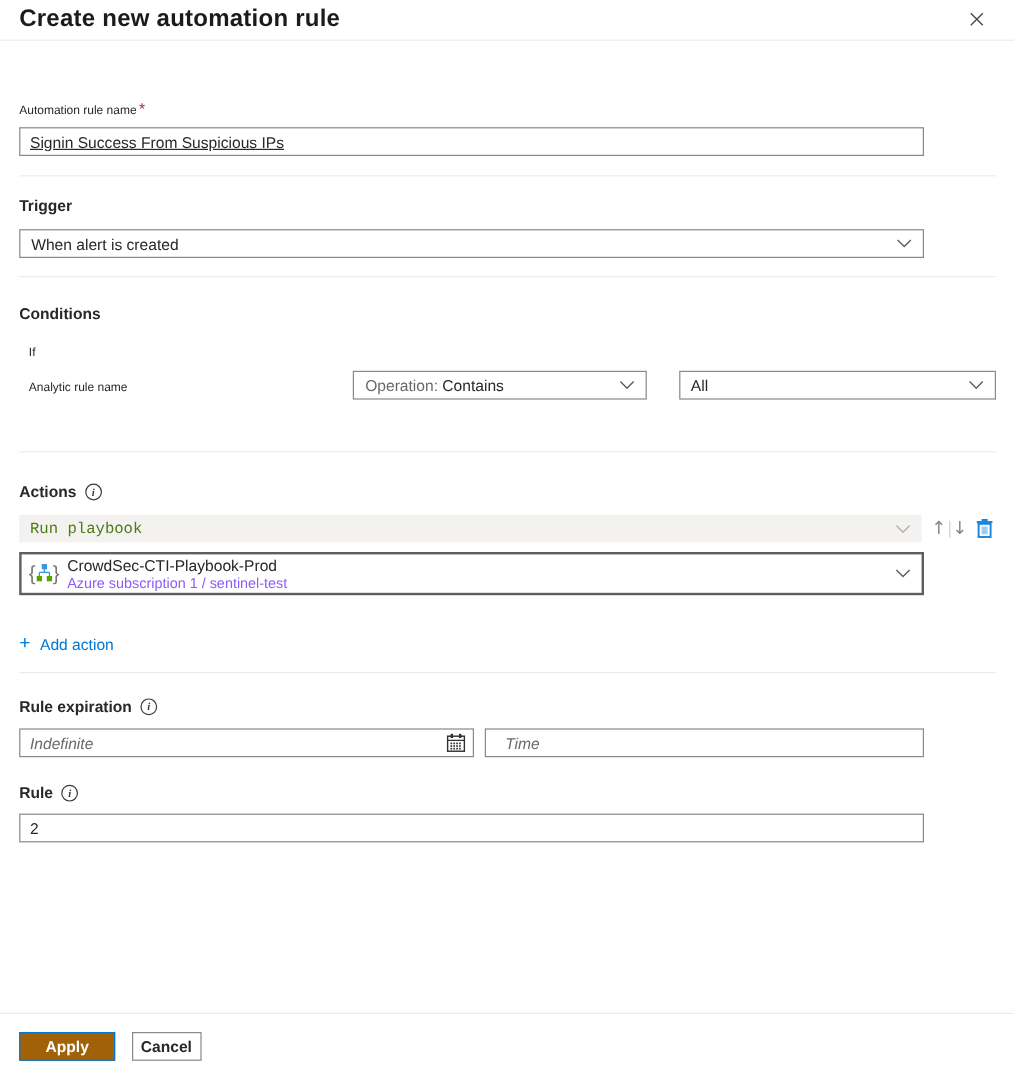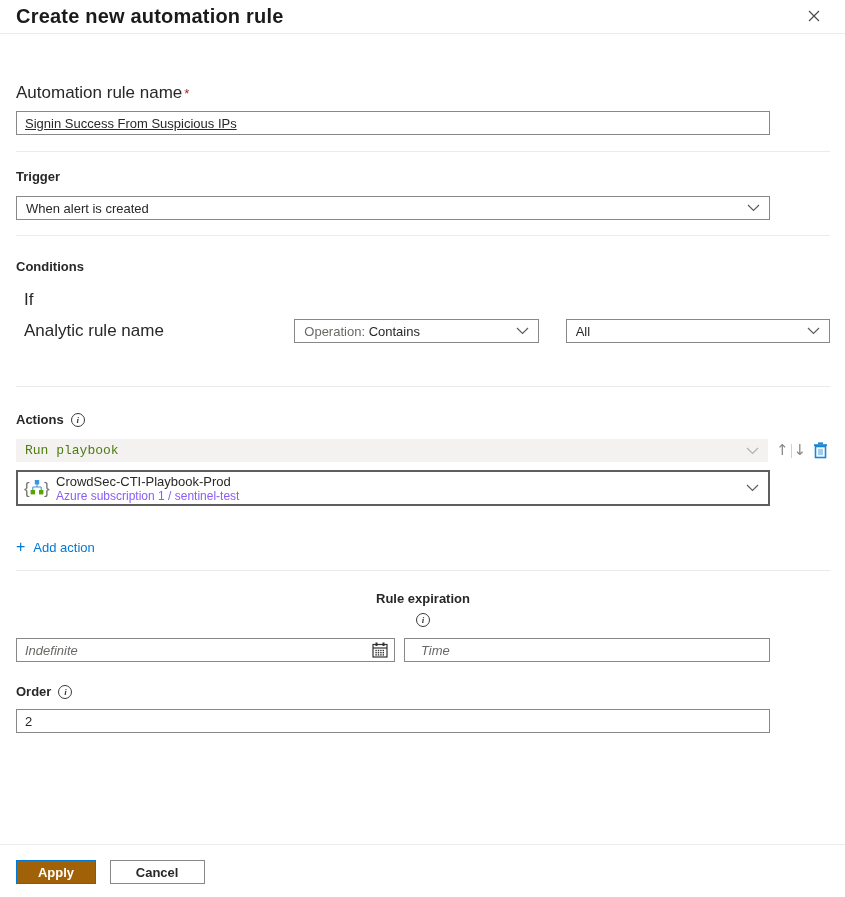--- a/index.html
+++ b/index.html
@@ -7,21 +7,21 @@
   body { position:relative; overflow:hidden; font-size:13px; }
 
   .header { position:relative; height:34px; border-bottom:1px solid #ebebeb; padding:5px 16px 0 16px; }
   .title { font-size:20px; font-weight:bold; color:#1b1b1b; letter-spacing:0.2px; }
   .close-btn { position:absolute; top:7px; right:22px; width:18px; height:18px; background:none; border:none; cursor:pointer; display:flex; align-items:center; justify-content:center; }
 
   .content { padding:0 15px 0 16px; }
 
   .divider { height:1px; background:#ebebeb; width:100%; }
 
-  .field-label { font-size:17px; color:#292827; }
+  .field-label { font-size:10px; color:#292827; }
   .req { color:#a4262c; margin-left:2px; }
   .section-heading { font-size:13px; font-weight:bold; color:#292827; display:flex; align-items:center; gap:7px; }
 
   .info-icon { display:inline-flex; align-items:center; justify-content:center; width:14px; height:14px; border:1px solid #3b3a39; border-radius:50%; font-size:9px; font-style:italic; font-family:"Liberation Serif", serif; color:#3b3a39; font-weight:bold; }
 
   .text-input { width:754px; height:24px; border:1px solid #8a8886; background:#fff; font-family:"Liberation Sans", sans-serif; font-size:13px; color:#292827; padding:0 8px; outline:none; }
   .text-input::placeholder { font-style:italic; color:#6a6966; }
 
   .select-box { width:754px; height:24px; border:1px solid #8a8886; background:#fff; display:flex; align-items:center; justify-content:space-between; padding:0 9px; cursor:pointer; }
   .select-box .sel-text { font-size:13px; color:#292827; }
@@ -50,21 +50,21 @@
 
   .exp-row { display:flex; }
   .date-input-wrap { position:relative; width:379px; margin-right:9px; }
   .date-input { width:379px; padding-right:30px; }
   .cal-icon { position:absolute; right:7px; top:4px; }
   .time-input { width:366px;padding-left:16px; }
 
   .footer { position:absolute; left:0; right:0; bottom:0; height:53px; border-top:1px solid #ebebeb; padding:15px 16px 0 16px; background:#fff; }
   .btn { height:24px; font-size:13px; font-weight:bold; font-family:"Liberation Sans", sans-serif; cursor:pointer; }
   .btn-primary { width:80px; background:#a16207; color:#fff; border:1px solid #0078d4; }
-  .btn-secondary { width:95px; background:#fff; color:#292827; border:1px solid #8a8886; margin-left:10px; }
+  .btn-secondary { width:58px; background:#fff; color:#292827; border:1px solid #8a8886; margin-left:10px; }
   .mt-8 { margin-top:8px;text-decoration:underline; }
 </style>
 </head>
 <body>
 
 <div class="header">
   <div class="title">Create new automation rule</div>
   <button class="close-btn">
     <svg width="14" height="14" viewBox="0 0 14 14">
       <path d="M2 2 L12 12 M12 2 L2 12" stroke="#484644" stroke-width="1.1" fill="none"></path>
@@ -171,21 +171,21 @@
   </div>
 
   <button class="add-action" style="margin-top:33px;">
     <span class="plus-glyph">+</span>
     <span>Add action</span>
   </button>
 
   <div class="divider" style="margin-top:15px;"></div>
 
   
-  <div class="section-heading" style="margin-top:20px;flex-direction:column;">
+  <div class="section-heading" style="margin-top:20px;">
     <span>Rule expiration</span>
     <span class="info-icon">i</span>
   </div>
   <div class="exp-row" style="margin-top:11px;">
     <div class="date-input-wrap">
       <input class="text-input date-input" type="text" placeholder="Indefinite" style="">
       <span class="cal-icon">
         <svg width="16" height="16" viewBox="0 0 16 16">
           <rect x="1" y="2.5" width="14" height="12.5" fill="none" stroke="#323130" stroke-width="1.2"></rect>
           <rect x="3.5" y="0.5" width="2" height="3.5" fill="#323130"></rect>
@@ -206,21 +206,21 @@
               <rect x="10.6" y="12.2" width="1.4" height="1.4"></rect>
           </g>
         </svg>
       </span>
     </div>
     <input class="text-input time-input" type="text" placeholder="Time" style="">
   </div>
 
   
   <div class="section-heading" style="margin-top:22px;">
-    <span>Order</span>
+    <span>Rule</span>
     <span class="info-icon">i</span>
   </div>
   <input class="text-input" style="margin-top: 10px;" type="text" value="2">
 
 </div>
 
 <div class="footer">
   <button class="btn btn-primary">Apply</button>
   <button class="btn btn-secondary">Cancel</button>
 </div>

